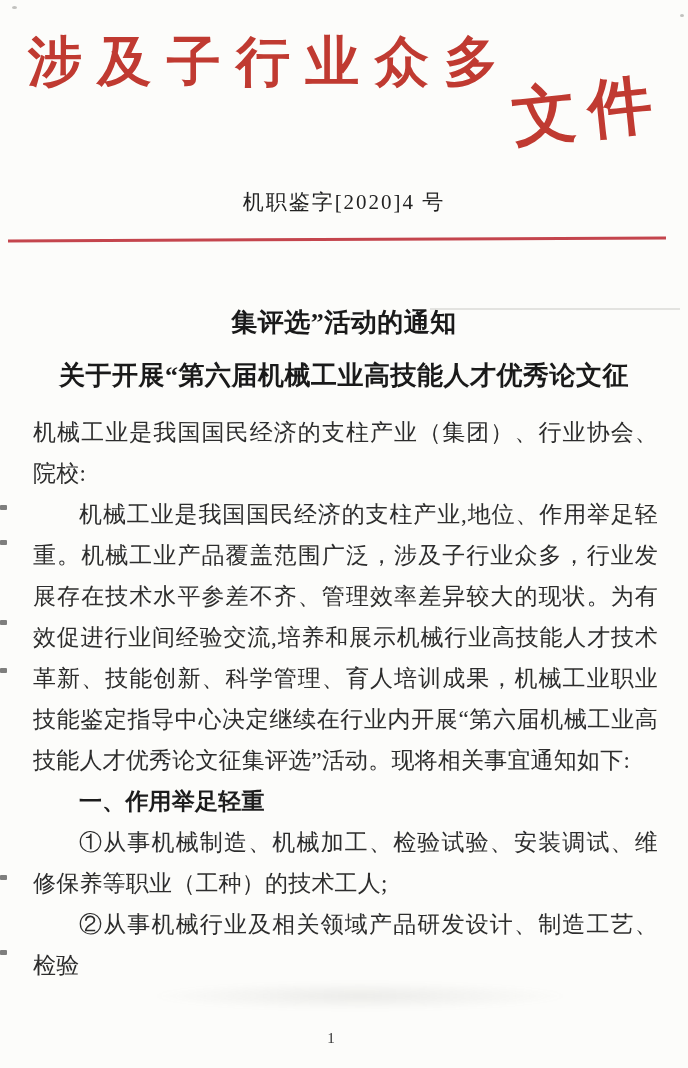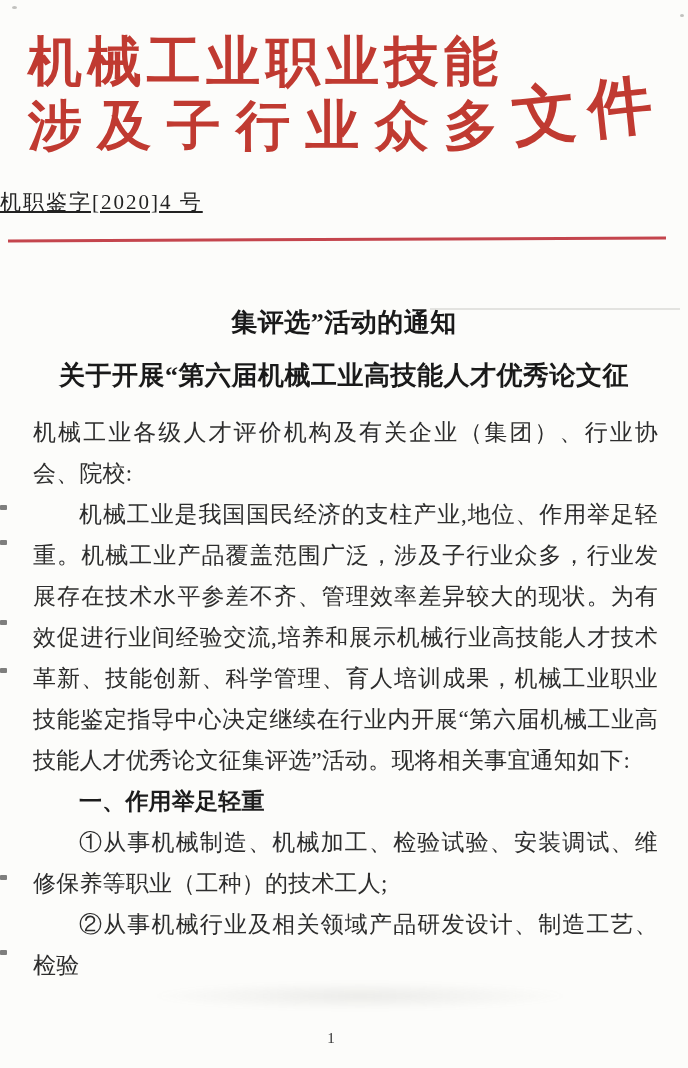--- a/index.html
+++ b/index.html
@@ -48,25 +48,24 @@
     letter-spacing: 12px;
     color: var(--header-red, #c03a31);
     transform: rotate(-6deg);
     white-space: nowrap;
   }
   .doc-number {
     position: absolute;
     top: 188px;
     left: 0;
     width: 688px;
-    text-align: left;
+    text-align: center;
     font-size: 21px;
     letter-spacing: 2px;
     color: #222;
-    text-decoration: underline;
   }
   .red-rule {
     position: absolute;
     top: 238px;
     left: 8px;
     width: 658px;
     height: 3px;
     background: var(--rule-red, #c4454d);
     transform: rotate(-0.25deg);
   }
@@ -141,36 +140,35 @@
     opacity: 0.6;
     border-radius: 50%;
   }
 </style>
 </head>
 <body>
 
 <div class="page">
 
   <div class="org-name">
-    <span class="org-line">机械工业职业技能</span>
     <span class="org-line">涉及子行业众多</span>
   </div>
   <div class="doc-type">文件</div>
 
   <div class="doc-number">机职鉴字[2020]4 号</div>
 
   <div class="red-rule"></div>
 
   <div class="doc-title">
     <div>集评选”活动的通知</div>
     <div>关于开展“第六届机械工业高技能人才优秀论文征</div>
   </div>
 
   <div class="body-text">
-    <div class="salutation">机械工业各级人才评价机构及有关企业（集团）、行业协会、院校:</div>
+    <div class="salutation">机械工业是我国国民经济的支柱产业（集团）、行业协会、院校:</div>
     <div class="para">机械工业是我国国民经济的支柱产业,地位、作用举足轻重。机械工业产品覆盖范围广泛，涉及子行业众多，行业发展存在技术水平参差不齐、管理效率差异较大的现状。为有效促进行业间经验交流,培养和展示机械行业高技能人才技术革新、技能创新、科学管理、育人培训成果，机械工业职业技能鉴定指导中心决定继续在行业内开展“第六届机械工业高技能人才优秀论文征集评选”活动。现将相关事宜通知如下:</div>
     <div class="heading">一、作用举足轻重</div>
     <div class="list-item">①从事机械制造、机械加工、检验试验、安装调试、维修保养等职业（工种）的技术工人;</div>
     <div class="list-item">②从事机械行业及相关领域产品研发设计、制造工艺、检验</div>
   </div>
 
   <div class="page-number">1</div>
 
   <div class="edge-mark" style="top:505px;"></div>
   <div class="edge-mark" style="top:540px;"></div>

